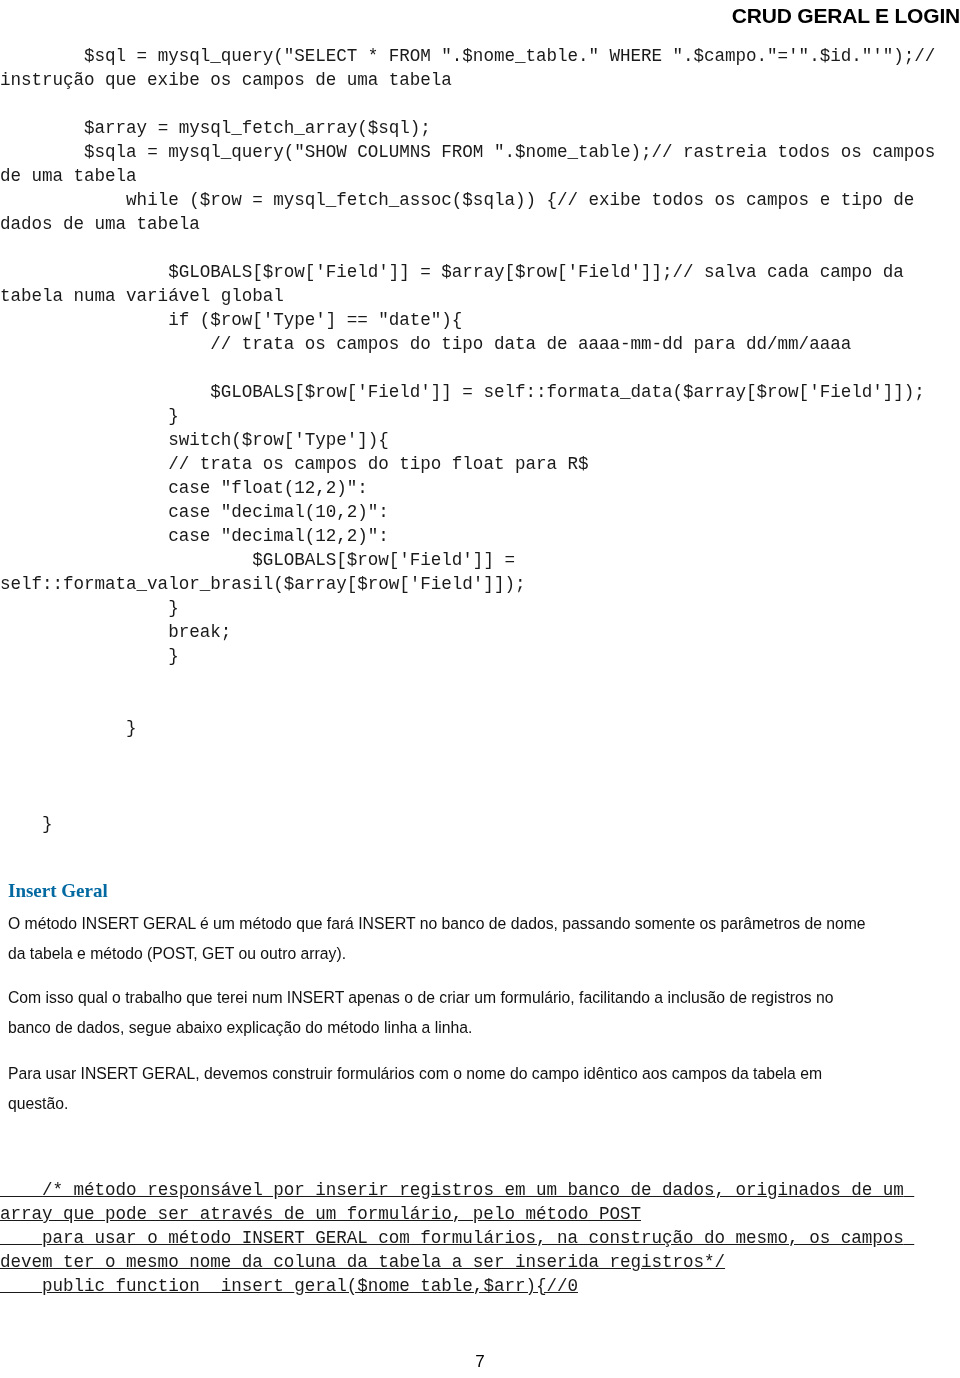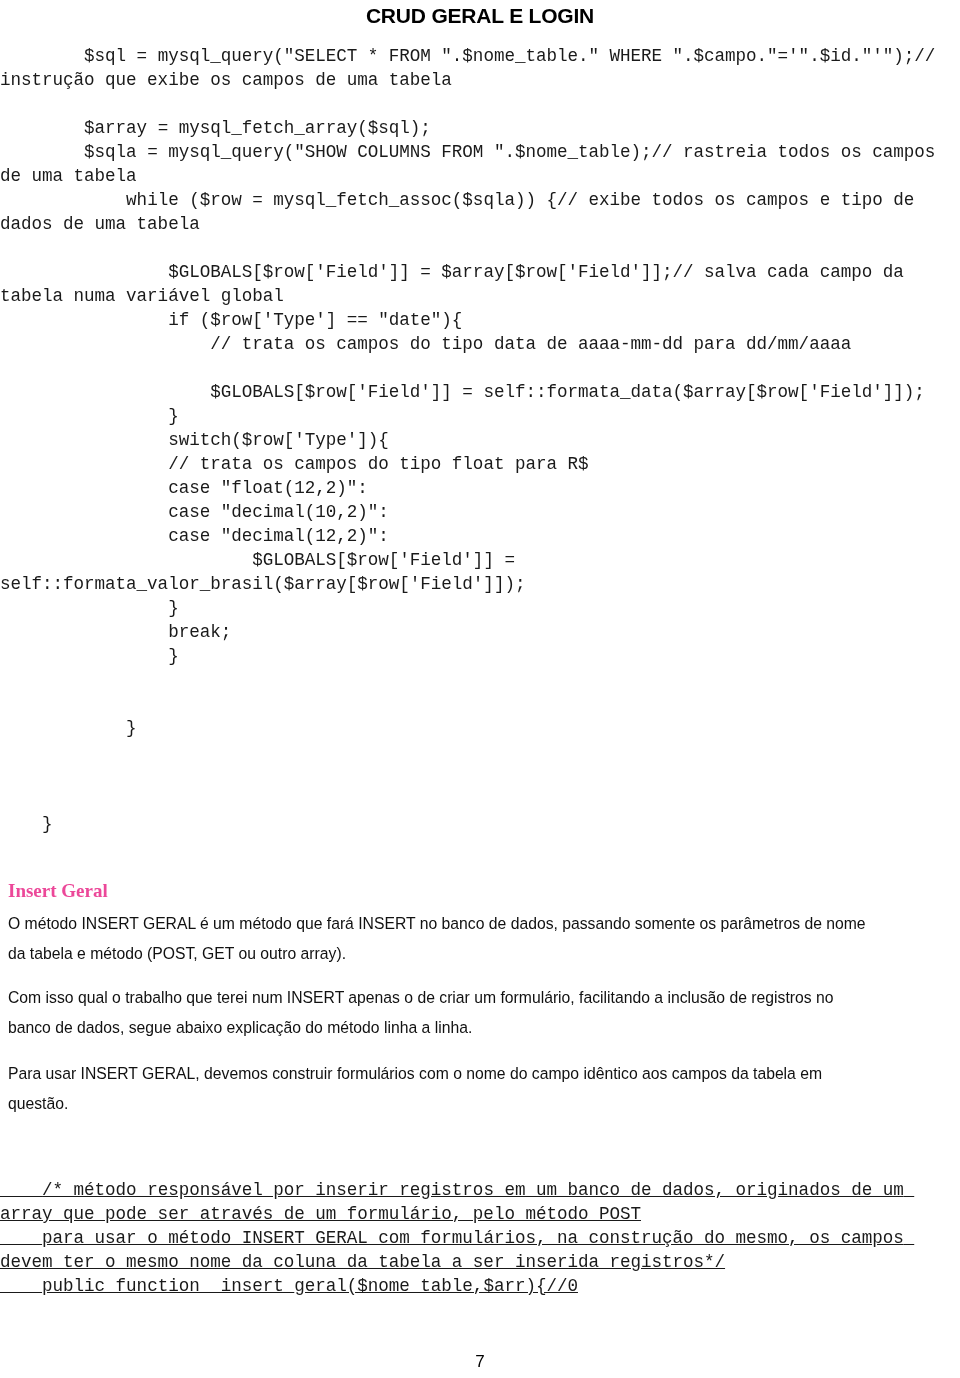--- a/index.html
+++ b/index.html
@@ -22,21 +22,21 @@
     height: 1378px;
     box-sizing: border-box;
   }
 
   
   .doc-title {
     position: absolute;
     top: 4px;
     left: 0;
     width: 960px;
-    text-align: center;
+    text-align: right;
     font-family: "Liberation Sans", sans-serif;
     font-weight: bold;
     font-size: 21px;
     letter-spacing: -0.2px;
     color: #000000;
     white-space: pre;
   }
 
   
   .code-block {
@@ -62,21 +62,21 @@
   .code-line.blank { min-height: 24px; }
 
   
   .section-heading {
     position: absolute;
     left: 8px;
     top: 880px;
     font-family: "Liberation Serif", serif;
     font-weight: bold;
     font-size: 19px;
-    color: #ec4899;
+    color: #0369a1;
     white-space: pre;
   }
 
   
   .body-text {
     position: absolute;
     left: 8px;
     width: 944px;
     font-family: "Liberation Sans", sans-serif;
     font-size: 17.2px;

